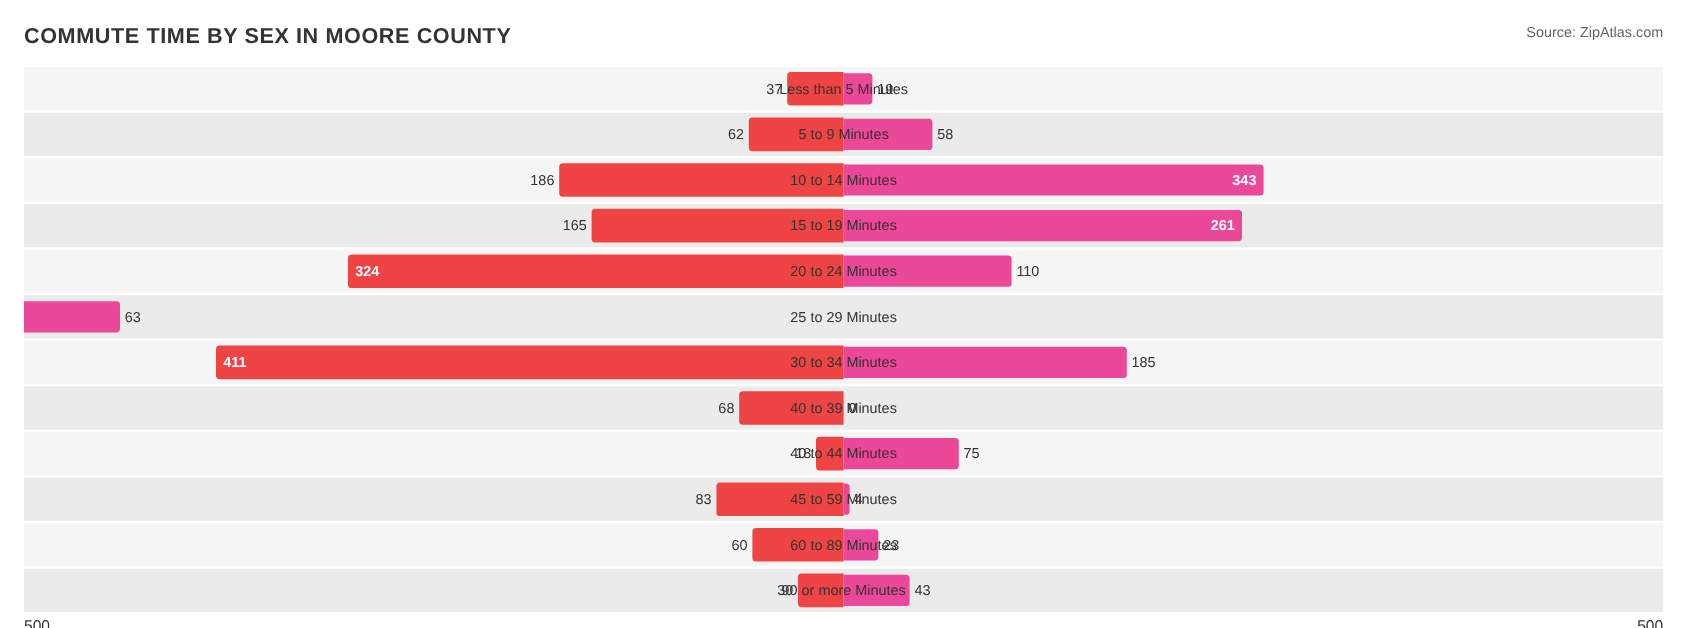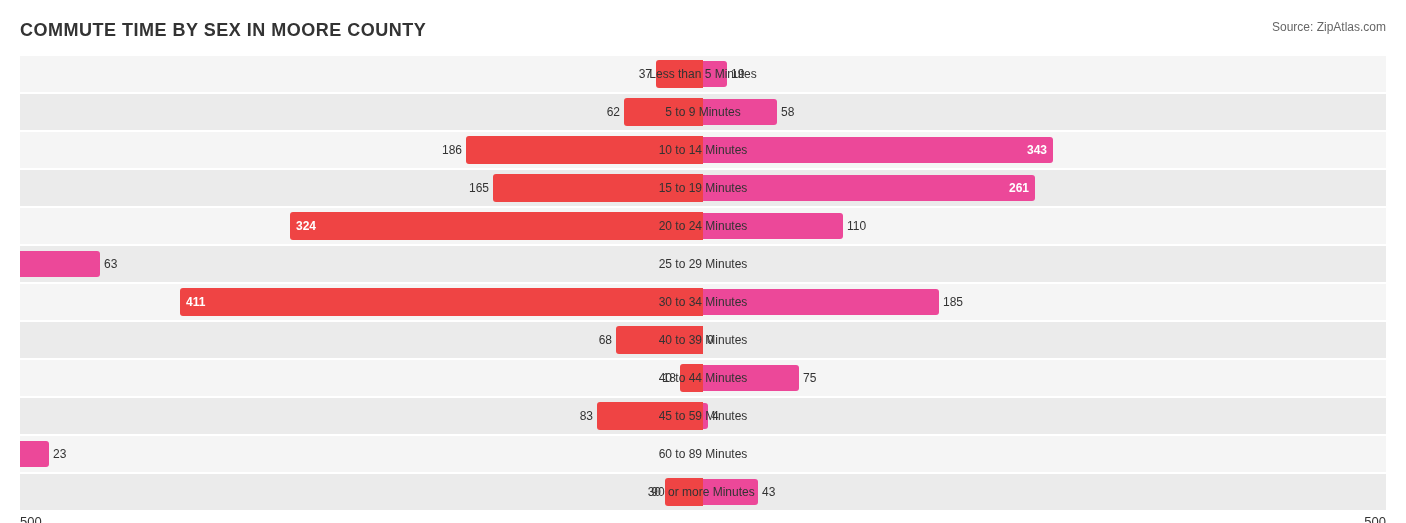--- a/index.html
+++ b/index.html
@@ -262,20 +262,25 @@
           </div>
         </div>
         <div class="label-center">45 to 59 Minutes</div>
         <div class="right-section">
           <div class="bar-female" style="width: 5px;">
             <span class="bar-value-right">4</span>
           </div>
         </div>
       </div>
       <div class="bar-row">
+        <div class="left-section">
+          <div class="bar-male" style="width: 76px;">
+            <span class="bar-value-left">60</span>
+          </div>
+        </div>
         <div class="label-center">60 to 89 Minutes</div>
         <div class="right-section">
           <div class="bar-female" style="width: 29px;">
             <span class="bar-value-right">23</span>
           </div>
         </div>
       </div>
       <div class="bar-row">
         <div class="left-section">
           <div class="bar-male" style="width: 38px;">

